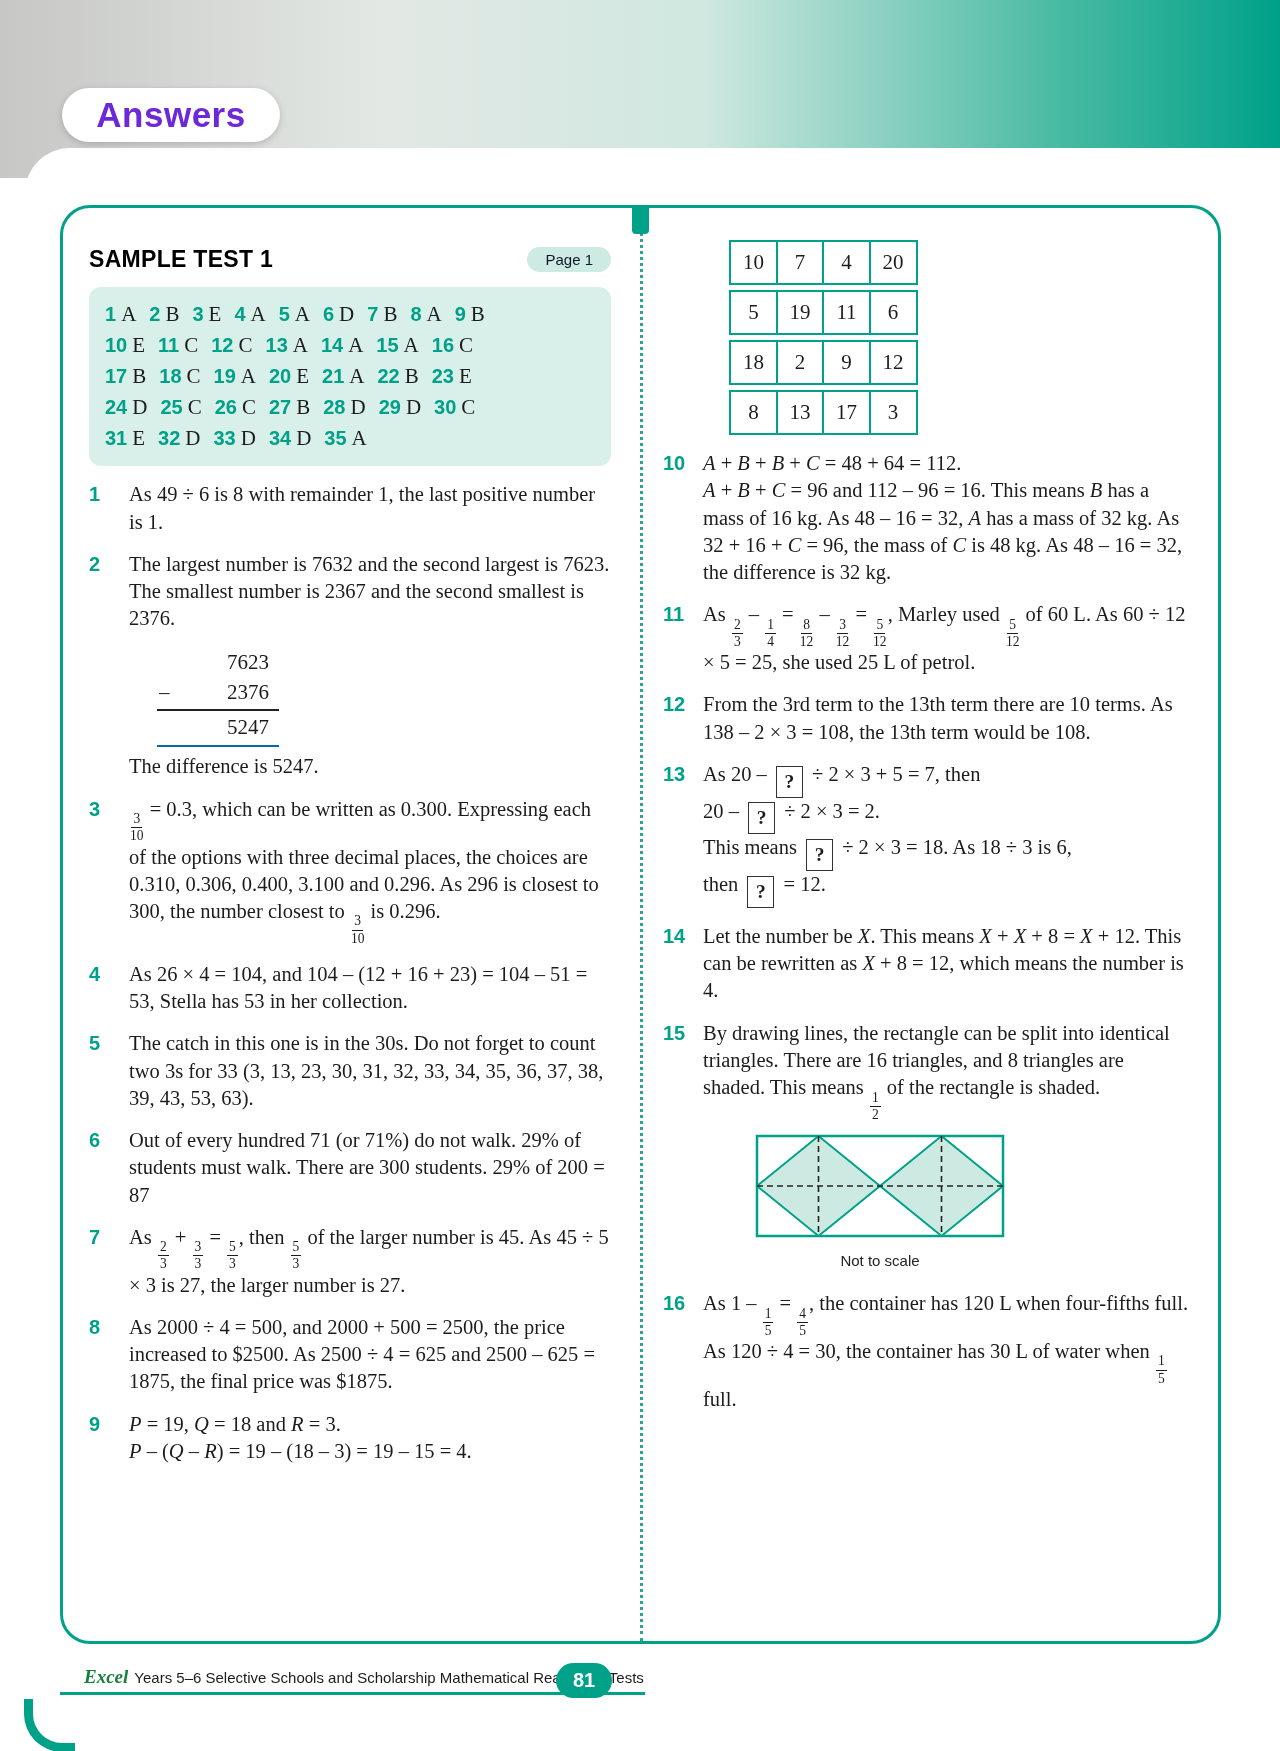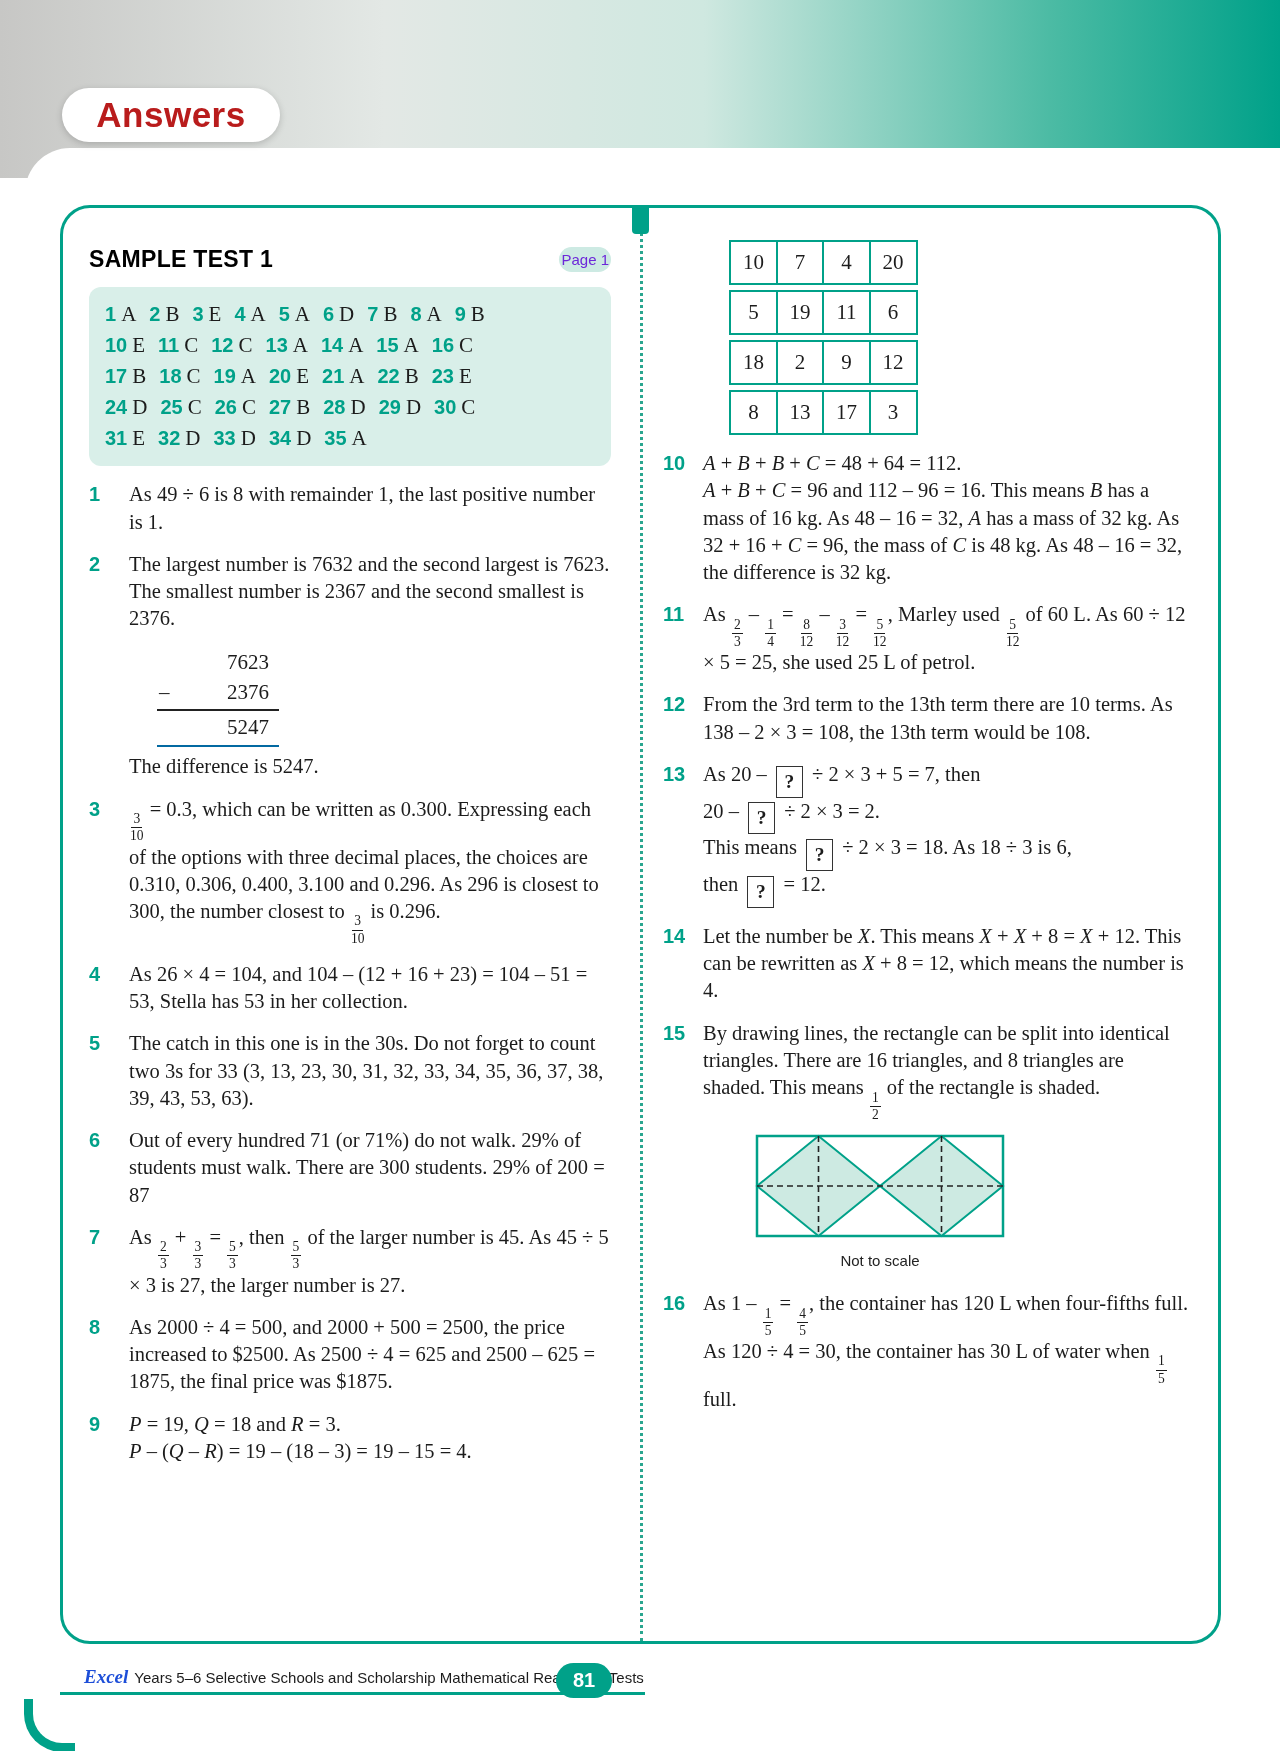--- a/index.html
+++ b/index.html
@@ -18,21 +18,21 @@
     background:#ffffff;border-top-left-radius:45px;
   }
   .answers-pill{
     position:absolute;left:62px;top:88px;z-index:3;
     width:218px;height:54px;background:#ffffff;border-radius:28px;
     display:flex;align-items:center;justify-content:center;
     box-shadow:0 2px 7px rgba(0,0,0,.18);
   }
   .answers-pill span{
     font-family:"Liberation Sans", sans-serif;font-weight:700;
-    font-size:35px;color:#b91c1c;letter-spacing:.5px;
+    font-size:35px;color:#6d28d9;letter-spacing:.5px;
   }
   
   .main-box{
     position:absolute;left:60px;top:205px;width:1155px;height:1433px;z-index:2;
     border:3px solid #00a189;border-radius:30px;background:#fff;overflow:hidden;
   }
   .divider{
     position:absolute;left:577px;top:0;bottom:0;width:0;
     border-left:3px dotted #2aa68f;
   }
@@ -43,22 +43,22 @@
   .col-left{position:absolute;left:26px;top:38px;width:522px;}
   .col-right{position:absolute;left:600px;top:26px;width:528px;}
 
   
   .test-header{display:flex;align-items:center;justify-content:space-between;}
   .test-title{
     font-family:"Liberation Sans", sans-serif;font-weight:700;
     font-size:23px;color:#000000;letter-spacing:.3px;
   }
   .page-badge{
-    background:#cdeae3;border-radius:15px;padding:4px 2px;
-    font-family:"Liberation Sans", sans-serif;font-size:15px;color:#6d28d9;
+    background:#cdeae3;border-radius:15px;padding:4px 18px;
+    font-family:"Liberation Sans", sans-serif;font-size:15px;color:#0f172a;
   }
   .answer-key{
     margin-top:14px;background:#d9efe9;border-radius:12px;
     padding:12px 12px 12px 16px;
   }
   .ak-row{line-height:1.48;}
   .ak-pair{margin-right:13px;white-space:nowrap;}
   .ak-num{
     font-family:"Liberation Sans", sans-serif;font-weight:700;
     color:#00a189;font-size:20px;margin-right:5px;
@@ -118,21 +118,21 @@
   .footer-line{
     position:absolute;left:60px;top:1692px;width:585px;z-index:2;
     border-top:3px solid #00a189;
   }
   .footer-text{
     position:absolute;left:84px;top:1666px;z-index:3;
     font-family:"Liberation Sans", sans-serif;font-size:15px;color:#1c1c1c;
   }
   .brand{
     font-family:"Liberation Serif", serif;font-style:italic;font-weight:700;
-    color:#1d4ed8;font-size:19px;margin-right:6px;
+    color:#15803d;font-size:19px;margin-right:6px;
   }
   .page-num{
     position:absolute;left:556px;top:1663px;z-index:4;
     background:#00a189;color:#fff;border-radius:18px;padding:6px 17px;
     font-family:"Liberation Sans", sans-serif;font-weight:700;font-size:20px;
   }
   .corner-arc{
     position:absolute;left:24px;top:1699px;width:42px;height:44px;z-index:3;
     border-left:9px solid #00a189;border-bottom:9px solid #00a189;
     border-bottom-left-radius:38px;

